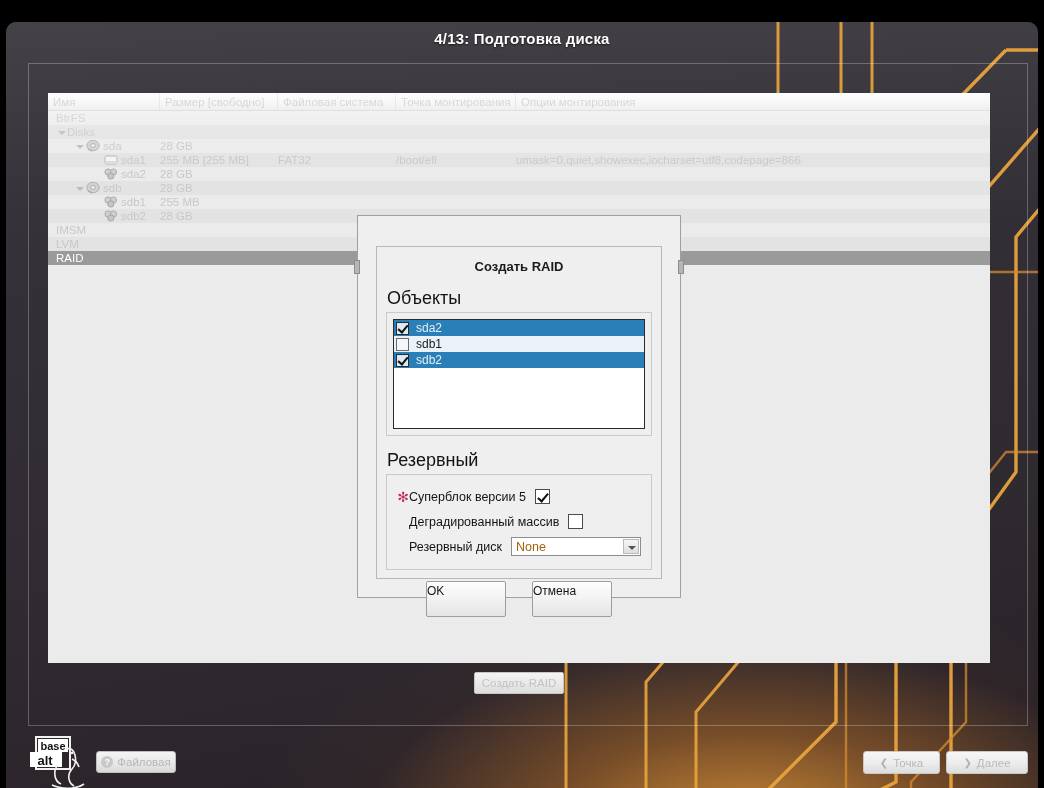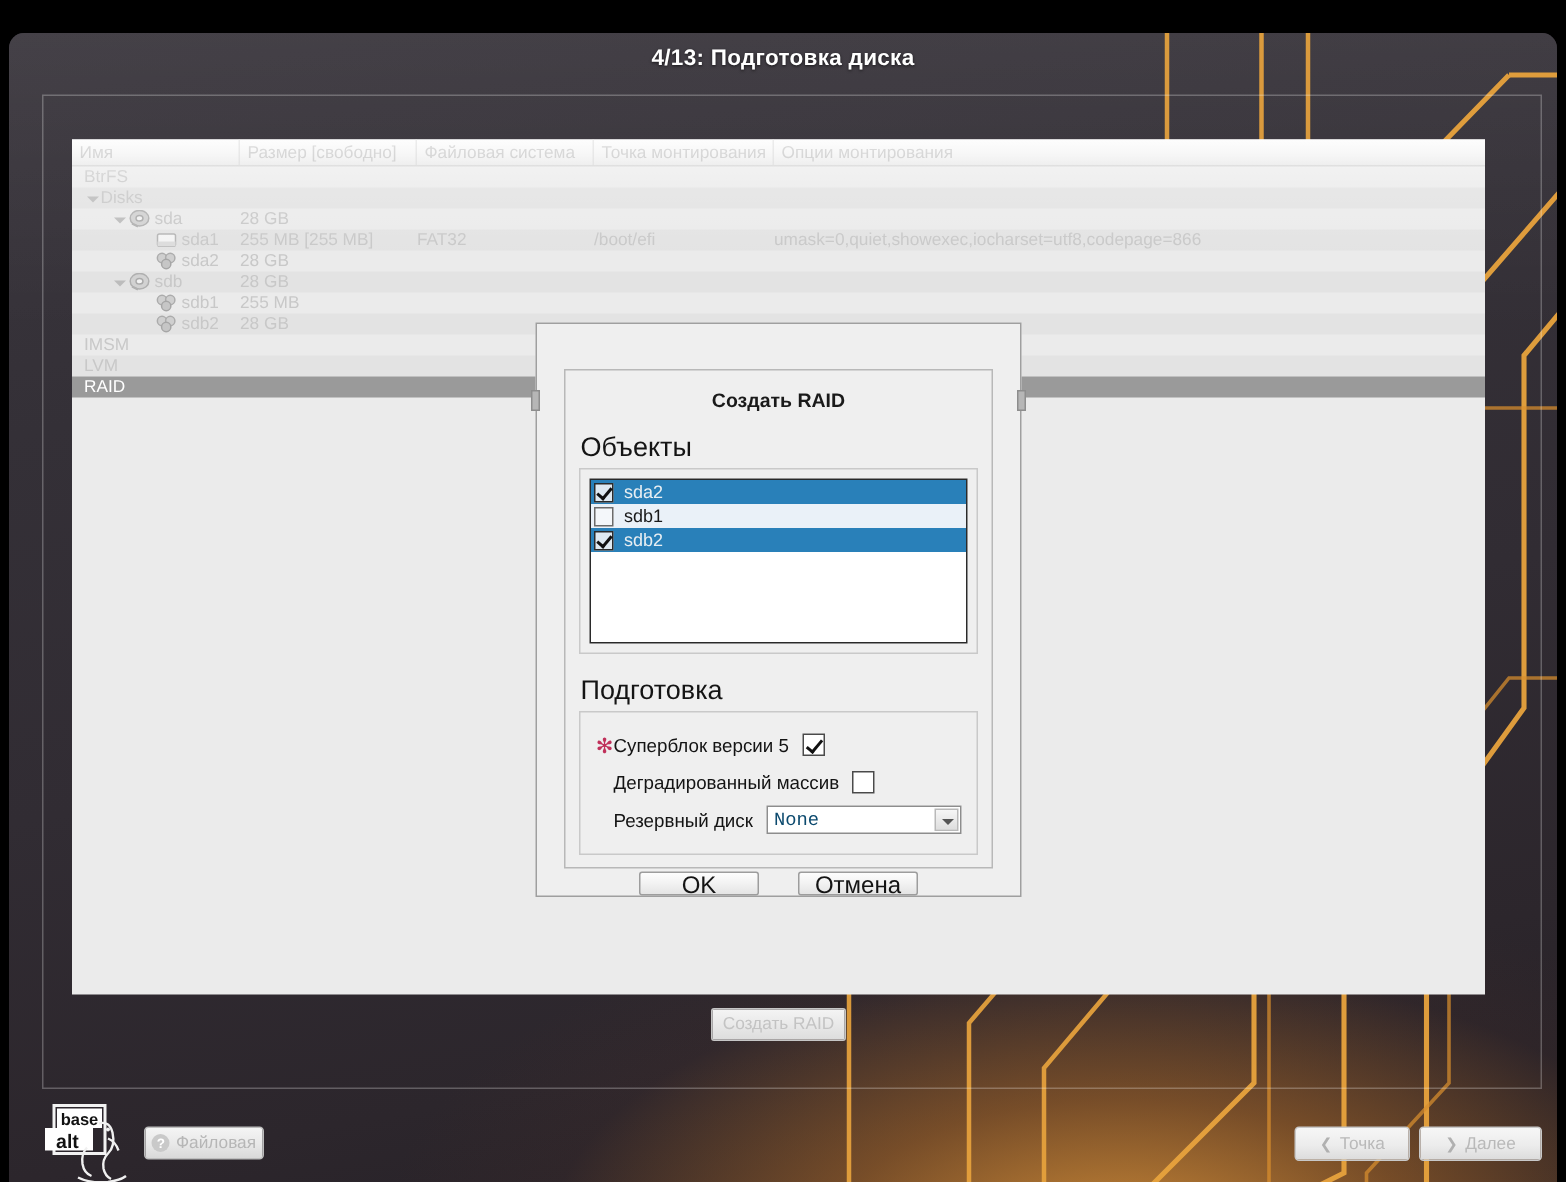--- a/index.html
+++ b/index.html
@@ -170,38 +170,38 @@
   .cbx2.checked::after{
     content:"";position:absolute;left:4px;top:1px;width:4px;height:9px;
     border-right:2px solid #111;border-bottom:2px solid #111;
     transform:rotate(40deg);
   }
   .combo{
     margin-left:9px;width:130px;height:19px;background:#ffffff;
     border:1px solid #8d8d8d;box-sizing:border-box;display:flex;align-items:center;
     position:relative;
   }
-  .combo .val{font-size:12.5px;color:#0c4a6e;padding-left:4px;font-family:Liberation Mono, monospace;}
+  .combo .val{font-size:12.5px;color:#a16207;padding-left:4px;}
   .combo .arrow{
     position:absolute;right:1px;top:1px;width:16px;height:15px;
     background:linear-gradient(180deg,#f6f6f6,#dedede);
     border:1px solid #b9b9b9;box-sizing:border-box;
   }
   .combo .arrow::after{
     content:"";position:absolute;left:4px;top:6px;
     border-left:4px solid transparent;border-right:4px solid transparent;
     border-top:4px solid #555;
   }
 
   .btn-row{display:flex;justify-content:center;gap:26px;margin-top:11px;}
   .dbtn{
-    width:80px;height:16px;
+    width:80px;height:36px;
     background:linear-gradient(180deg,#fdfdfd 0%,#f2f2f2 50%,#e4e4e4 100%);
     border:1px solid #9d9d9d;border-radius:2px;box-sizing:border-box;
-    font-size:16px;color:#141414;text-align:center;line-height:18px;
+    font-size:12px;color:#141414;text-align:left;line-height:18px;
   }
 
   
   .logo{
     position:absolute;left:22px;top:713px;width:62px;height:56px;
   }
   .help-btn{
     position:absolute;left:90px;top:729px;width:80px;height:22px;
     background:linear-gradient(180deg,#f4f4f4 0%,#e8e8e8 55%,#d9d9d9 100%);
     border:1px solid #bdbdbd;border-radius:3px;box-sizing:border-box;
@@ -473,21 +473,21 @@
               <span class="cbx"></span>
               <span>sdb1</span>
             </div>
             <div class="litem on">
               <span class="cbx checked"></span>
               <span>sdb2</span>
             </div>
           </div>
       </div>
 
-      <div class="group-label">Подготовка</div>
+      <div class="group-label">Резервный</div>
       <div class="groupbox params-box">
         <div class="prow">
           <span class="req-star">✻</span>
           <span class="plabel">Суперблок версии 5</span>
           <span class="cbx2 checked"></span>
         </div>
         <div class="prow">
           <span class="req-star"></span>
           <span class="plabel">Деградированный массив</span>
           <span class="cbx2"></span>

